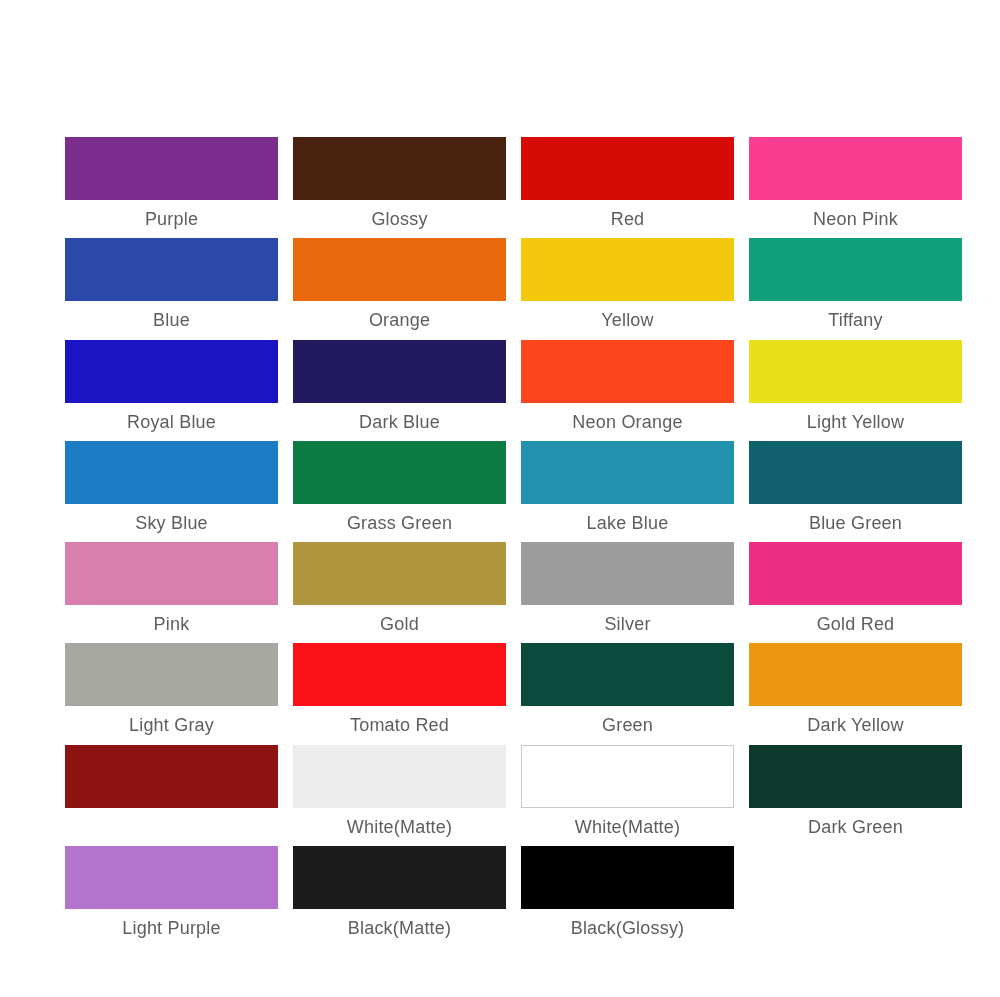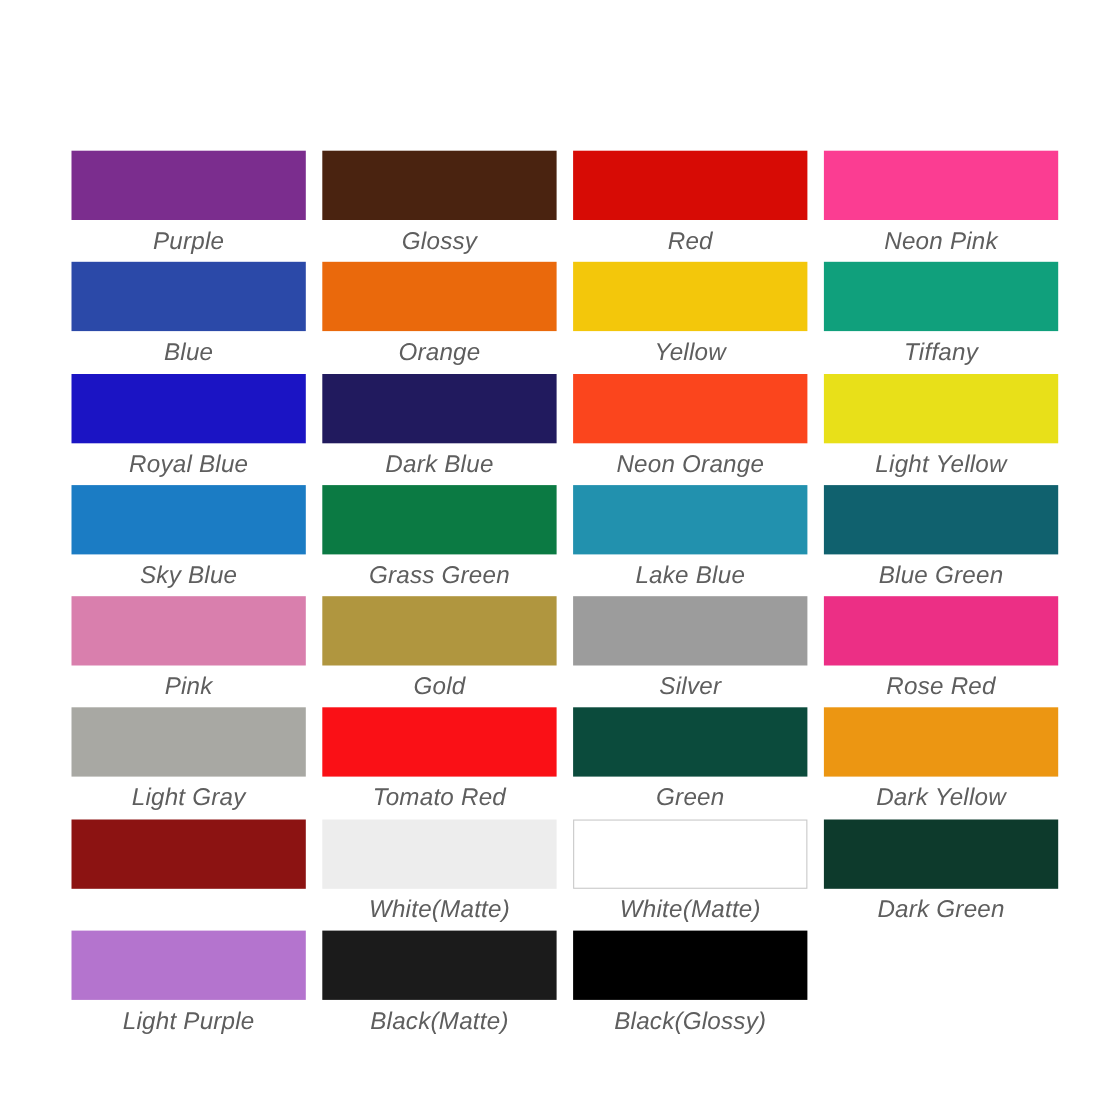--- a/index.html
+++ b/index.html
@@ -46,26 +46,25 @@
   .swatch-chip.outlined {
     border: 1px solid #c9c9c9;
   }
 
   .swatch-label {
     display: block;
     width: 213px;
     height: 38px;
     line-height: 38px;
     text-align: center;
-    font-size: 22px;
+    font-size: 18px;
     color: #5e5e5e;
     letter-spacing: 0.2px;
     white-space: nowrap;
     overflow: hidden;
-    font-style: italic;
   }
 </style>
 </head>
 <body>
 
 <div id="swatch-board">
     <div class="swatch-cell">
       <div class="swatch-chip" style="background: rgb(123, 45, 142);"></div>
       <span class="swatch-label">Purple</span>
     </div>
@@ -136,21 +135,21 @@
     <div class="swatch-cell">
       <div class="swatch-chip" style="background: rgb(176, 150, 63);"></div>
       <span class="swatch-label">Gold</span>
     </div>
     <div class="swatch-cell">
       <div class="swatch-chip" style="background: rgb(156, 156, 156);"></div>
       <span class="swatch-label">Silver</span>
     </div>
     <div class="swatch-cell">
       <div class="swatch-chip" style="background: rgb(236, 47, 133);"></div>
-      <span class="swatch-label">Rose Red</span>
+      <span class="swatch-label">Gold Red</span>
     </div>
     <div class="swatch-cell">
       <div class="swatch-chip" style="background: rgb(168, 168, 163);"></div>
       <span class="swatch-label">Light Gray</span>
     </div>
     <div class="swatch-cell">
       <div class="swatch-chip" style="background: rgb(250, 16, 22);"></div>
       <span class="swatch-label">Tomato Red</span>
     </div>
     <div class="swatch-cell">

